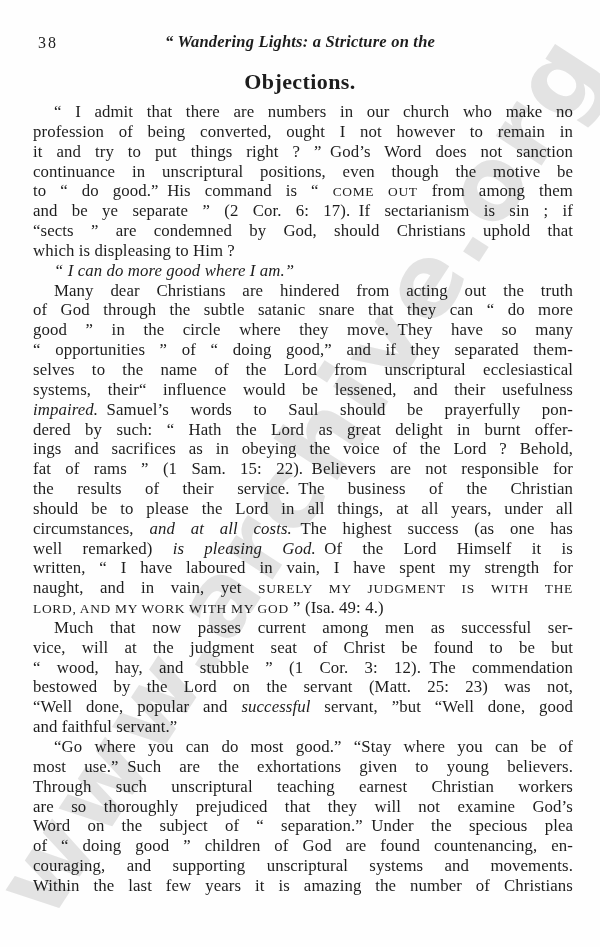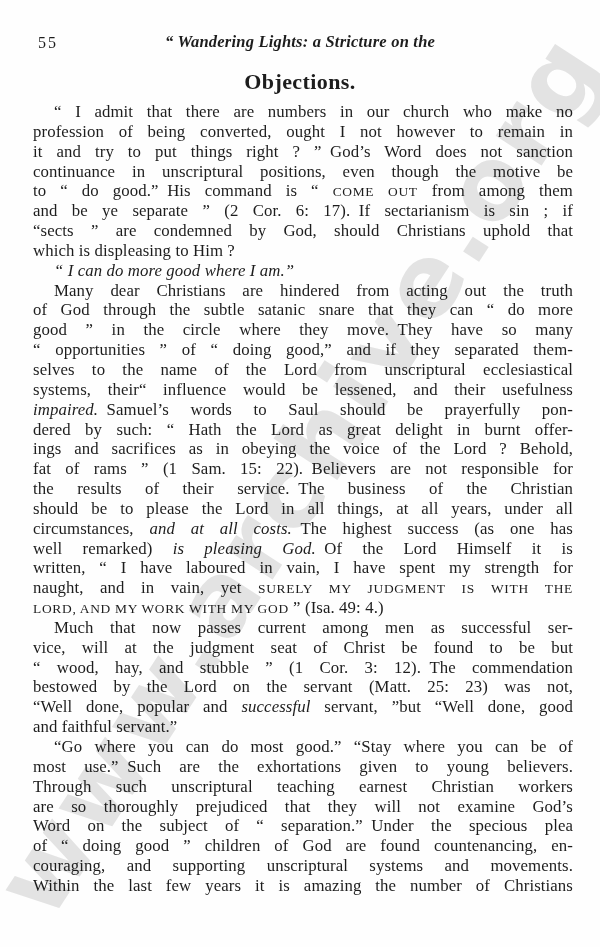--- a/index.html
+++ b/index.html
@@ -47,21 +47,21 @@
   .it { font-style:italic; }
   .caps { font-size:0.8em; letter-spacing:0.7px; }
 </style>
 </head>
 <body>
 
 <div class="page">
   <div class="watermark">www.archive.org</div>
   <div class="content">
     <div class="header">
-      <span class="pageno">55</span>
+      <span class="pageno">38</span>
       <div class="running">“ Wandering Lights: a Stricture on the</div>
     </div>
     <div class="heading">Objections.</div>
     <div class="textblock">
         <div class="para">
           <div class="line ind"><span>“ I admit that there are numbers in our church who make no</span></div>
           <div class="line"><span>profession of being converted, ought I not however to remain in</span></div>
           <div class="line"><span>it and try to put things right ? ” God’s Word does not sanction</span></div>
           <div class="line"><span>continuance in unscriptural positions, even though the motive be</span></div>
           <div class="line"><span>to “ do good.” His command is “ </span><span class="caps">COME OUT</span><span> from among them</span></div>

